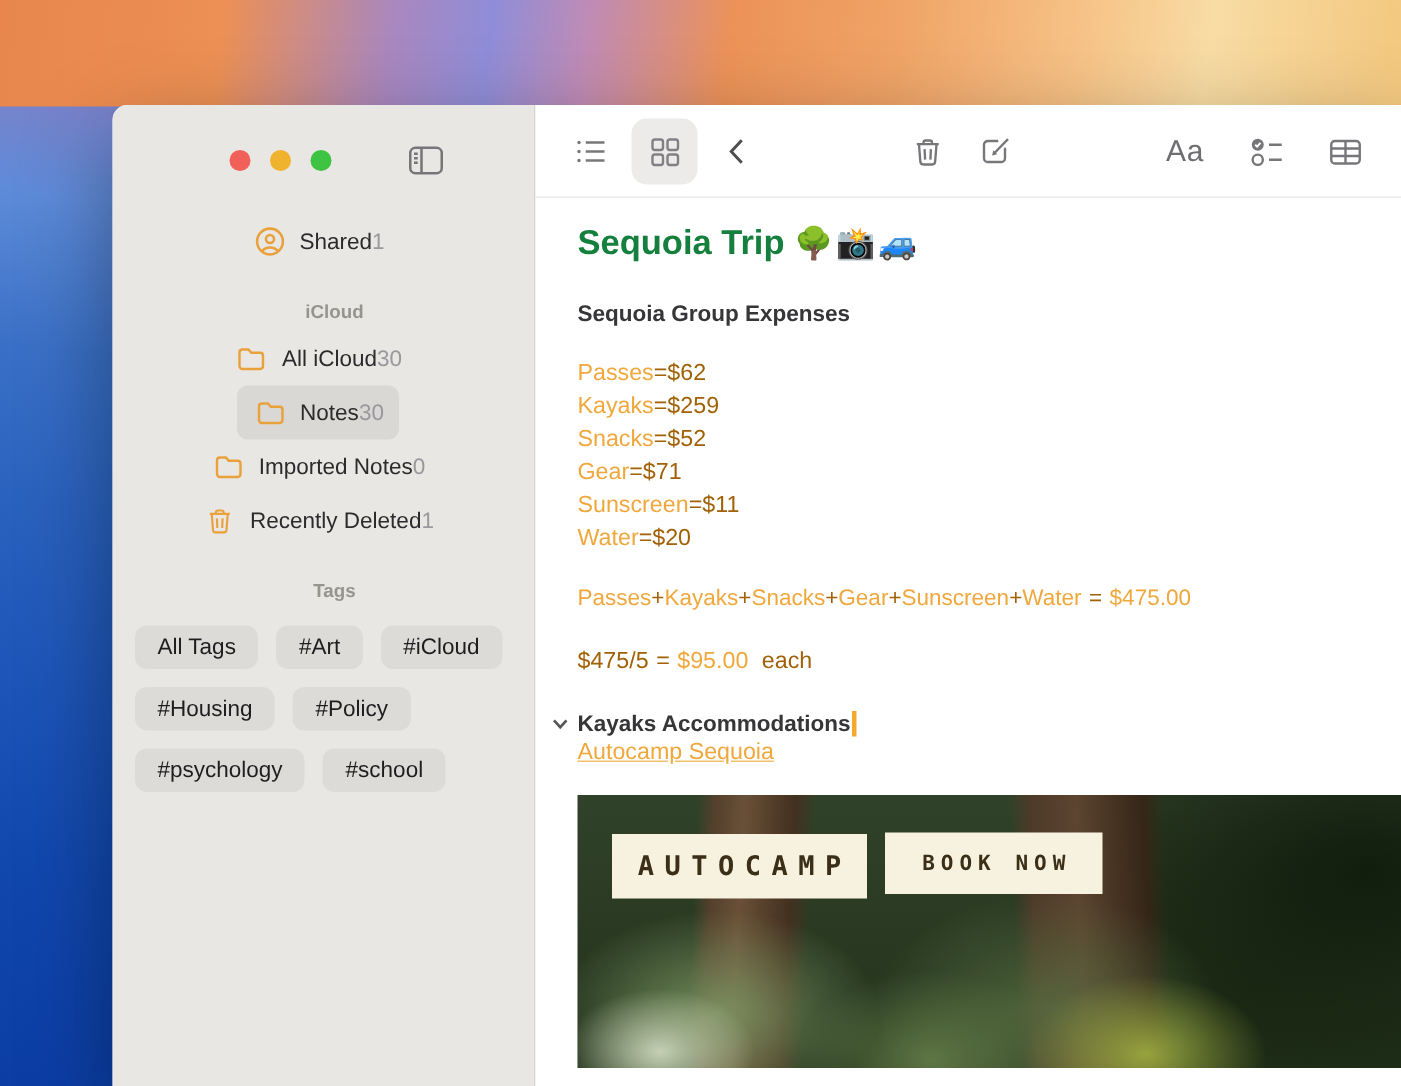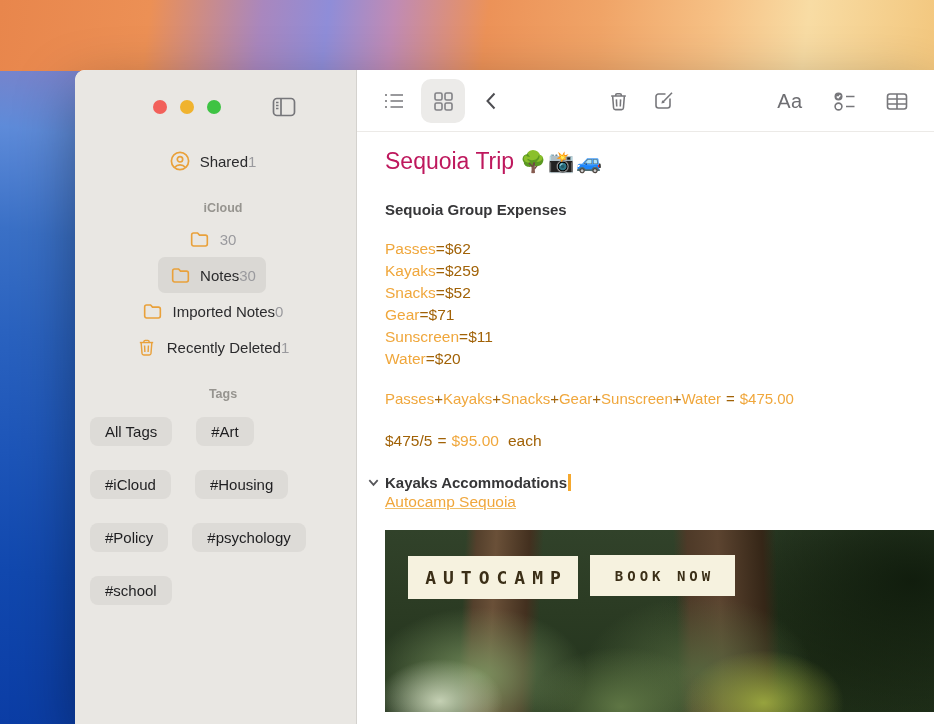--- a/index.html
+++ b/index.html
@@ -32,33 +32,33 @@
   .toggle-btn { margin-left:36px; width:28px; height:26px; display:flex; align-items:center; justify-content:center; }
 
   .side-row { display:flex; align-items:center; height:36px; margin:0 17px 0 10px;
     padding:0 10px 0 11px; border-radius:7px; }
   .side-row.selected { background:#DAD8D4; }
   .side-row .row-icon { width:22px; height:22px; margin-right:9px; display:flex; align-items:center; justify-content:center; }
   .side-row .row-label { font-size:15px; color:#2B2B2D; flex:1; white-space:nowrap; }
   .side-row .row-count { font-size:15px; color:#9A9A9E; }
   .shared-block { margin-top:23px; }
   .section-header { font-size:12.5px; font-weight:700; color:#96948F; margin:22px 0 6px 15px; }
-  .tags-wrap { display:flex; flex-wrap:wrap; gap:24px; margin:10px 14px 0 15px; }
+  .tags-wrap { display:flex; flex-wrap:wrap; gap:12px; margin:10px 14px 0 15px; }
   .tag-pill { background:#DDDBD7; border-radius:8px; padding:6px 15px; font-size:15px; color:#1E1E20; white-space:nowrap; }
 
   
   .content { flex:1; display:flex; flex-direction:column; background:#fff; min-width:0; }
   .toolbar { position:relative; height:62px; border-bottom:1px solid #ECEAE7; flex:none; }
   .tb-btn { position:absolute; top:9px; width:44px; height:44px; display:flex;
     align-items:center; justify-content:center; border-radius:10px; }
   .tb-btn.selected { background:#ECEBE9; }
   .tb-format { font-size:20px; color:#6E6E72; font-weight:400; letter-spacing:0.5px; }
 
   .note-body { flex:1; padding:0 0 0 28px; overflow:hidden; }
-  .note-title { margin-top:16px; font-size:23px; font-weight:400; color:#be185d; }
+  .note-title { margin-top:16px; font-size:23px; font-weight:700; color:#15803d; }
   .note-title .emojis { font-size:21px; letter-spacing:2px; }
   .note-heading { margin-top:26px; font-size:15px; font-weight:700; color:#363638; }
   .expenses { margin-top:20px; }
   .expense-row { font-size:15.5px; line-height:22px; }
   .orange { color:#F0A73C; }
   .dark { color:#a16207; }
   .formula-line { margin-top:18px; font-size:15px; line-height:22px; }
   .formula-line .eq, .division-line .eq { margin:0 5px; }
   .division-line { margin-top:20px; font-size:15.5px; line-height:22px; }
   .division-line .suffix { margin-left:9px; }
@@ -133,20 +133,21 @@
       </div>
 
       <div class="section-header">iCloud</div>
 
       <div class="side-row">
         <span class="row-icon">
           <svg width="21" height="21" viewBox="0 0 22 22" fill="none" stroke="#E9A13B" stroke-width="1.7">
             <path d="M2.8 6.2 a2 2 0 0 1 2 -2 h4.2 l2 2.2 h6.2 a2 2 0 0 1 2 2 v7.4 a2 2 0 0 1 -2 2 H4.8 a2 2 0 0 1 -2 -2 z"></path>
           </svg>
         </span>
+        <span class="row-label">All iCloud</span>
         <span class="row-count">30</span>
       </div>
 
       <div class="side-row selected">
         <span class="row-icon">
           <svg width="21" height="21" viewBox="0 0 22 22" fill="none" stroke="#E9A13B" stroke-width="1.7">
             <path d="M2.8 6.2 a2 2 0 0 1 2 -2 h4.2 l2 2.2 h6.2 a2 2 0 0 1 2 2 v7.4 a2 2 0 0 1 -2 2 H4.8 a2 2 0 0 1 -2 -2 z"></path>
           </svg>
         </span>
         <span class="row-label">Notes</span>

